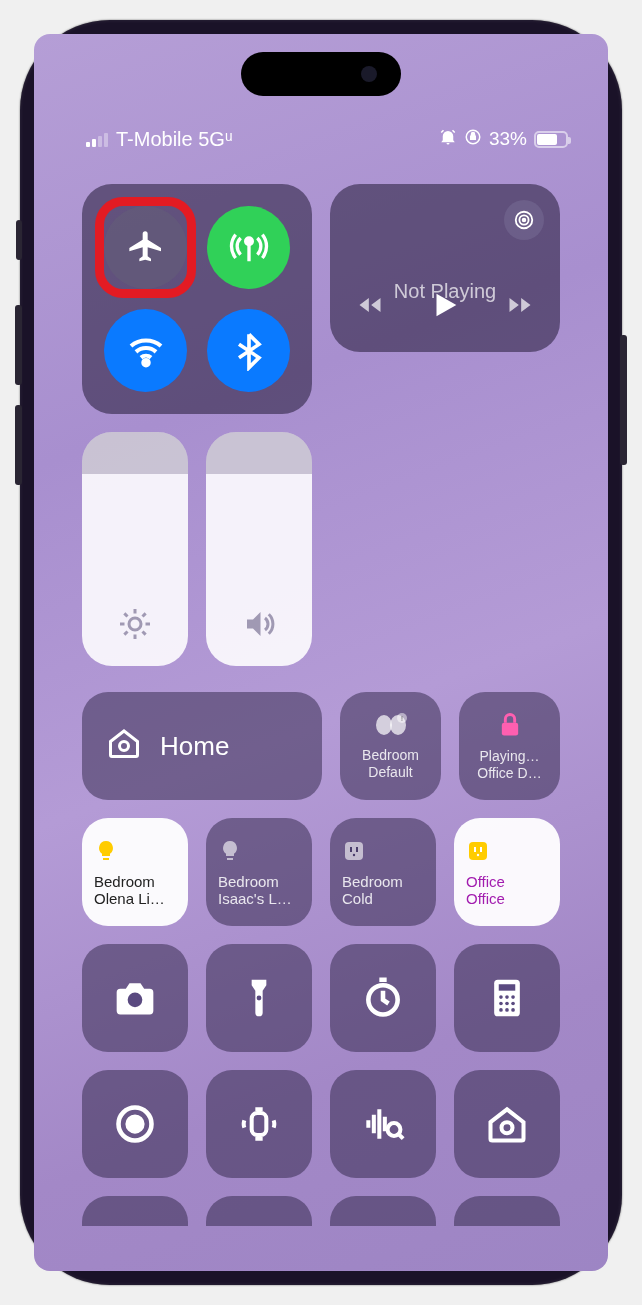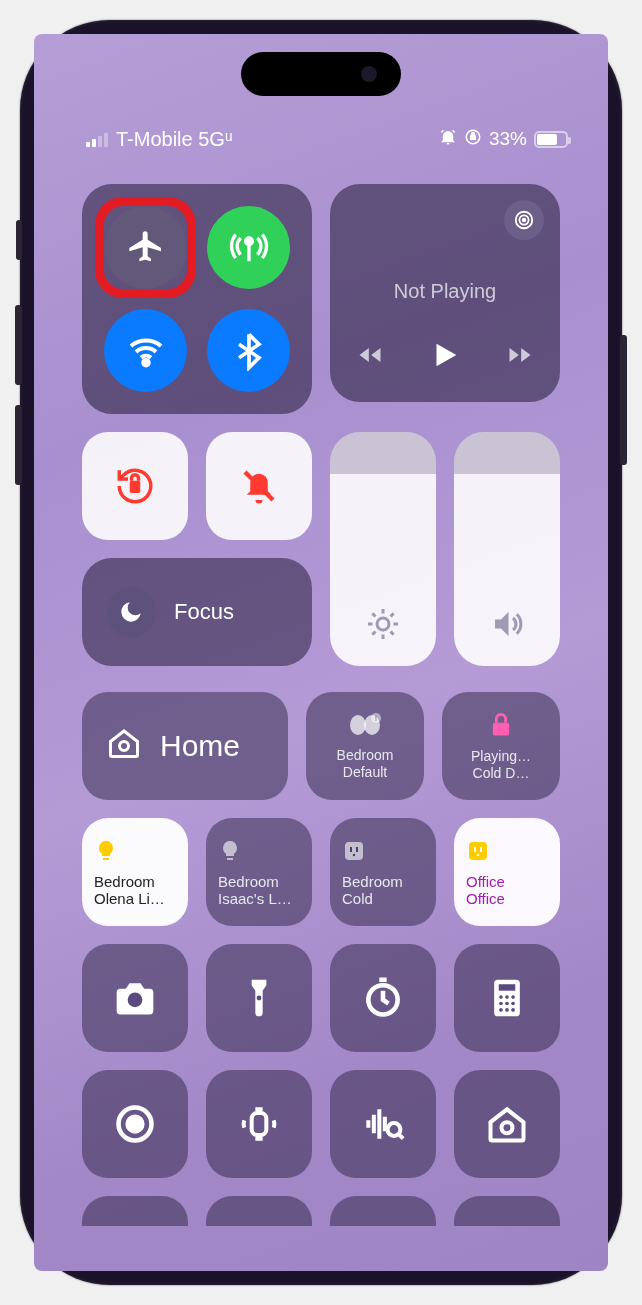--- a/index.html
+++ b/index.html
@@ -25,21 +25,21 @@
     border-radius: 3px;
   }
   .btn-mute { left: -4px; top: 200px; width: 6px; height: 40px; }
   .btn-vup  { left: -5px; top: 285px; width: 7px; height: 80px; }
   .btn-vdn  { left: -5px; top: 385px; width: 7px; height: 80px; }
   .btn-pwr  { right: -5px; top: 315px; width: 7px; height: 130px; }
 
   .screen {
     width: 100%;
     height: 100%;
-    border-radius: 8px;
+    border-radius: 16px;
     background: linear-gradient(160deg, #b59ed6 0%, #a88fcf 30%, #b49bd6 55%, #a388c7 80%, #9d85c4 100%);
     position: relative;
     overflow: hidden;
   }
   .notch {
     position: absolute;
     top: 18px;
     left: 50%;
     transform: translateX(-50%);
     width: 160px;
@@ -120,21 +120,21 @@
   }
   .cbtn svg{ width:40px; height:40px; }
   .airplane{ background:rgba(100,95,120,.55); position:relative;}
   .airplane-ring{position:absolute; inset:-9px; border:9px solid #e31b23; border-radius:28px; pointer-events:none;}
   .cell{ background:#30d158;}
   .wifi{ background:#0a7aff;}
   .bt{ background:#0a7aff;}
 
   
   .media{
-    width:230px; height:218px;
+    width:230px; height:168px;
     padding: 18px 20px;
     position:relative;
     color: rgba(255,255,255,.85);
   }
   .airct{
     position:absolute; top:16px; right:16px;
     width:40px; height:40px; border-radius:50%;
     background: rgba(120,110,150,.5);
     display:flex; align-items:center; justify-content:center;
   }
@@ -164,21 +164,21 @@
   .sliders{ width:230px; display:flex; gap:18px;}
   .slider{
     flex:1; height:234px; background:rgba(255,255,255,.88); border-radius:30px;
     position:relative;
   }
   .slider .icon{position:absolute; bottom:24px; left:0; right:0; display:flex; justify-content:center; color:rgba(90,80,120,.55);}
   .slider .fill-top{position:absolute; top:0; left:0; right:0; height:18%; background:rgba(70,55,100,.25); border-radius:30px 30px 0 0;}
 
   
   .row3{margin-top:26px;}
-  .home-wide{ width:206px; height:108px; display:flex; align-items:center; gap:18px; padding:0 24px; color:#fff; font-size:30px;}
+  .home-wide{ width:240px; height:108px; display:flex; align-items:center; gap:18px; padding:0 24px; color:#fff; font-size:26px;}
   .small{flex:1; height:108px; display:flex; flex-direction:column; align-items:center; justify-content:center; gap:6px; color:rgba(255,255,255,.85); font-size:15px; text-align:center; padding:8px 6px;}
   .small .lbl{font-size:14px; line-height:1.15;}
   .small.default .icon-wrap{color:#ff5fb0;}
 
   
   .row4{margin-top:18px;}
   .acc{flex:1; height:108px; border-radius:26px; display:flex; flex-direction:column; justify-content:center; padding:12px 12px 10px; gap:6px;}
   .acc-light{background:rgba(255,255,255,.95); color:#222;}
   .acc-dark{background:rgba(45,35,70,.5); color:rgba(255,255,255,.85);}
   .acc .lbl{font-size:15px; line-height:1.15;}
@@ -276,46 +276,20 @@
                   <path d="M6 4v16l14-8z"></path>
                 </svg></span>
             <span><svg width="28" height="28" viewBox="0 0 24 24" fill="currentColor">
                   <path d="M3 6v12l8-6zM13 6v12l8-6z"></path>
                 </svg></span>
           </div>
         </div>
       </div>
 
       <div class="row row2">
-        <div class="col2">
-          <div class="twobtn">
-            <div class="tile-light sqbtn">
-              <svg viewBox="0 0 24 24" fill="none" stroke="#ff3b30" stroke-width="2">
-                  <path d="M3 12a9 9 0 1 0 3-6.7L3 8"></path>
-                  <path d="M3 3v5h5"></path>
-                  <rect x="9" y="9" width="6" height="7" rx="1" fill="#ff3b30" stroke="none"></rect>
-                  <path d="M10 9V7.5a2 2 0 0 1 4 0V9"></path>
-                </svg>
-            </div>
-            <div class="tile-light sqbtn">
-              <svg viewBox="0 0 24 24" fill="#ff3b30">
-                  <path d="M12 22a2 2 0 0 0 2-2h-4a2 2 0 0 0 2 2zM19 17H5l2-2v-5a5 5 0 0 1 10 0v5z"></path>
-                  <path d="M4 4l16 16" stroke="#ff3b30" stroke-width="2.5" fill="none"></path>
-                </svg>
-            </div>
-          </div>
-          <div class="focus">
-            <span class="moon">
-              <svg width="26" height="26" viewBox="0 0 24 24" fill="#fff">
-                  <path d="M21 13A9 9 0 1 1 11 3a7 7 0 0 0 10 10z"></path>
-                </svg>
-            </span>
-            <span>Focus</span>
-          </div>
-        </div>
         <div class="sliders">
           <div class="slider">
             <div class="fill-top"></div>
             <div class="icon">
               <svg width="36" height="36" viewBox="0 0 24 24" fill="none" stroke="currentColor" stroke-width="2">
                   <circle cx="12" cy="12" r="4"></circle>
                   <path d="M12 2v3M12 19v3M2 12h3M19 12h3M4.9 4.9l2.1 2.1M17 17l2.1 2.1M4.9 19.1 7 17M17 7l2.1-2.1"></path>
                 </svg>
             </div>
           </div>
@@ -352,21 +326,21 @@
           </span>
           <span class="lbl"><span>Bedroom</span><br><span>Default</span></span>
         </div>
         <div class="tile-med small default">
           <span class="icon-wrap">
             <svg width="28" height="28" viewBox="0 0 24 24" fill="currentColor">
                 <rect x="5" y="10" width="14" height="11" rx="2"></rect>
                 <path d="M8 10V7a4 4 0 0 1 8 0v3" fill="none" stroke="currentColor" stroke-width="2.5"></path>
               </svg>
           </span>
-          <span class="lbl"><span>Playing…</span><br><span>Cold D…</span></span>
+          <span class="lbl"><span>Playing…</span><br><span>Office D…</span></span>
         </div>
       </div>
 
       <div class="row row4">
         <div class="acc acc-light">
           <span><svg width="24" height="24" viewBox="0 0 24 24" fill="#ffcc00">
                 <path d="M9 21h6v-2H9zM12 2a7 7 0 0 0-4 12.7V17h8v-2.3A7 7 0 0 0 12 2z"></path>
               </svg></span>
           <span class="lbl"><span>Bedroom</span><br><span>Olena Li…</span></span>
         </div>

